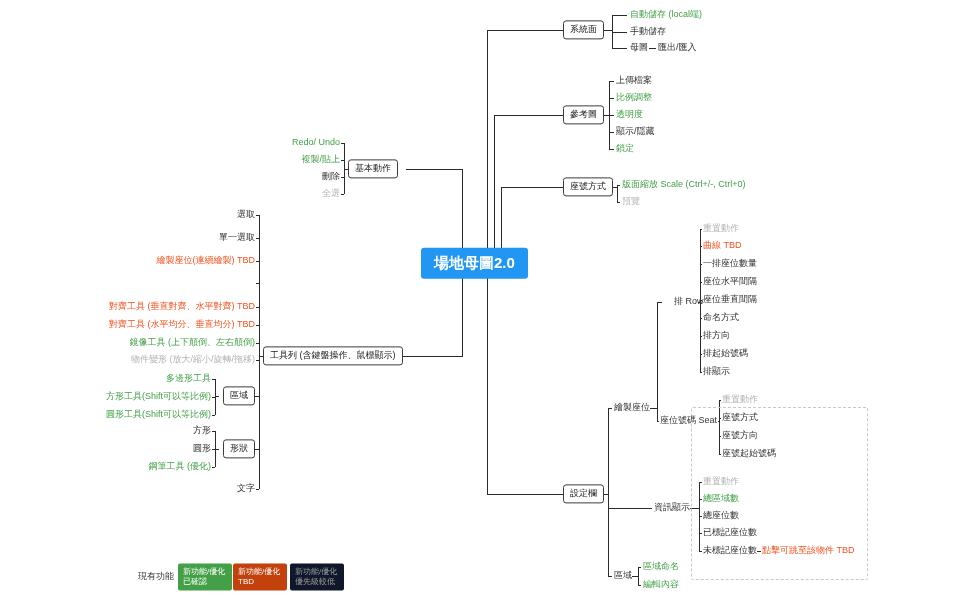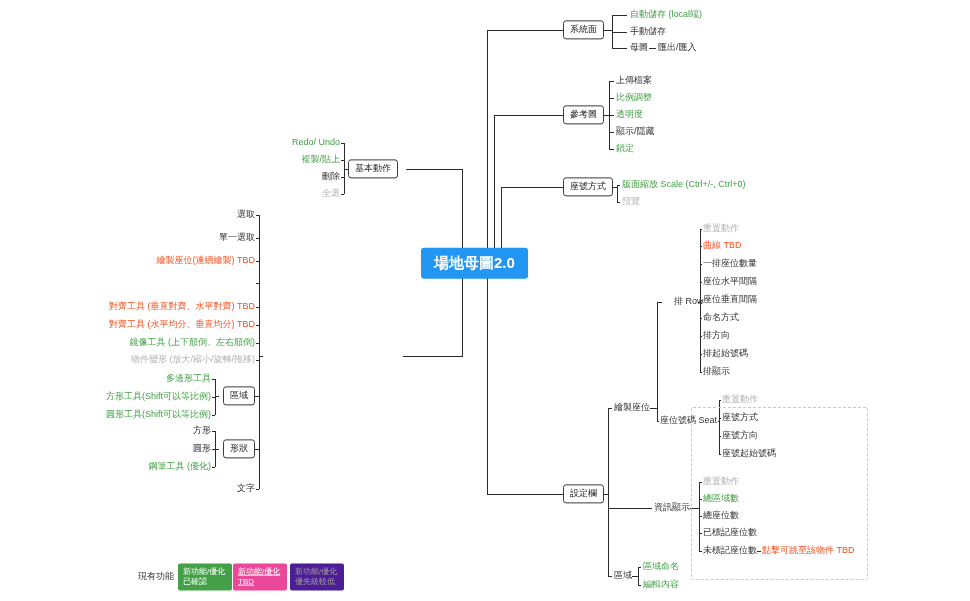--- a/index.html
+++ b/index.html
@@ -28,22 +28,22 @@
   .dashed-box {
     position:absolute; left:691px; top:407px; width:175px; height:171px;
     border:1px dashed #c9c9c9; border-radius:2px;
   }
   .chip {
     position:absolute; transform:translateY(-50%);
     font-size:8px; line-height:1.3; padding:3px 5px; border-radius:2px;
     width:44px; white-space:normal;
   }
   .chip.green-bg  { background:#43a047; color:#fff; }
-  .chip.orange-bg { background:#ec4899; color:#fff;text-decoration:underline; }
-  .chip.gray-bg   { background:#4c1d95; color:#9e9e9e; }
+  .chip.orange-bg { background:#c2410c; color:#fff; }
+  .chip.gray-bg   { background:#0f172a; color:#9e9e9e; }
 </style>
 </head>
 <body>
 
 <div class="canvas">
 
   <svg class="lines" width="970" height="601" viewBox="0 0 970 601" shape-rendering="crispEdges">
     <g fill="none" stroke="#2b2b2b" stroke-width="1">
 
       <path d="M406 169 H462 V249 M403 356 H462 V277 M563 30 H487 V249 M563 115 H494 V249 M563 187 H501 V249 M563 494 H487 V277"></path>
@@ -76,20 +76,21 @@
 
   <div class="dashed-box"></div>
 
   <div class="node central" style="left:421px;top:263px">場地母圖2.0</div>
 
   <div class="node boxed" style="left:563px;top:30px">系統面</div>
   <div class="node boxed" style="left:563px;top:115px">參考圖</div>
   <div class="node boxed" style="left:563px;top:187px">座號方式</div>
   <div class="node boxed" style="left:563px;top:494px">設定欄</div>
   <div class="node boxed" style="left:348px;top:169px">基本動作</div>
+  <div class="node boxed" style="left:263px;top:356px">工具列 (含鍵盤操作、鼠標顯示)</div>
   <div class="node boxed" style="right:715px;top:396px">區域</div>
   <div class="node boxed" style="right:715px;top:449px">形狀</div>
 
   <div class="node green" style="left:630px;top:15px">自動儲存 (local端)</div>
   <div class="node" style="left:630px;top:32px">手動儲存</div>
   <div class="node" style="left:630px;top:48px">母圖</div>
   <div class="node" style="left:658px;top:48px">匯出/匯入</div>
 
   <div class="node" style="left:616px;top:81px">上傳檔案</div>
   <div class="node green" style="left:616px;top:98px">比例調整</div>

